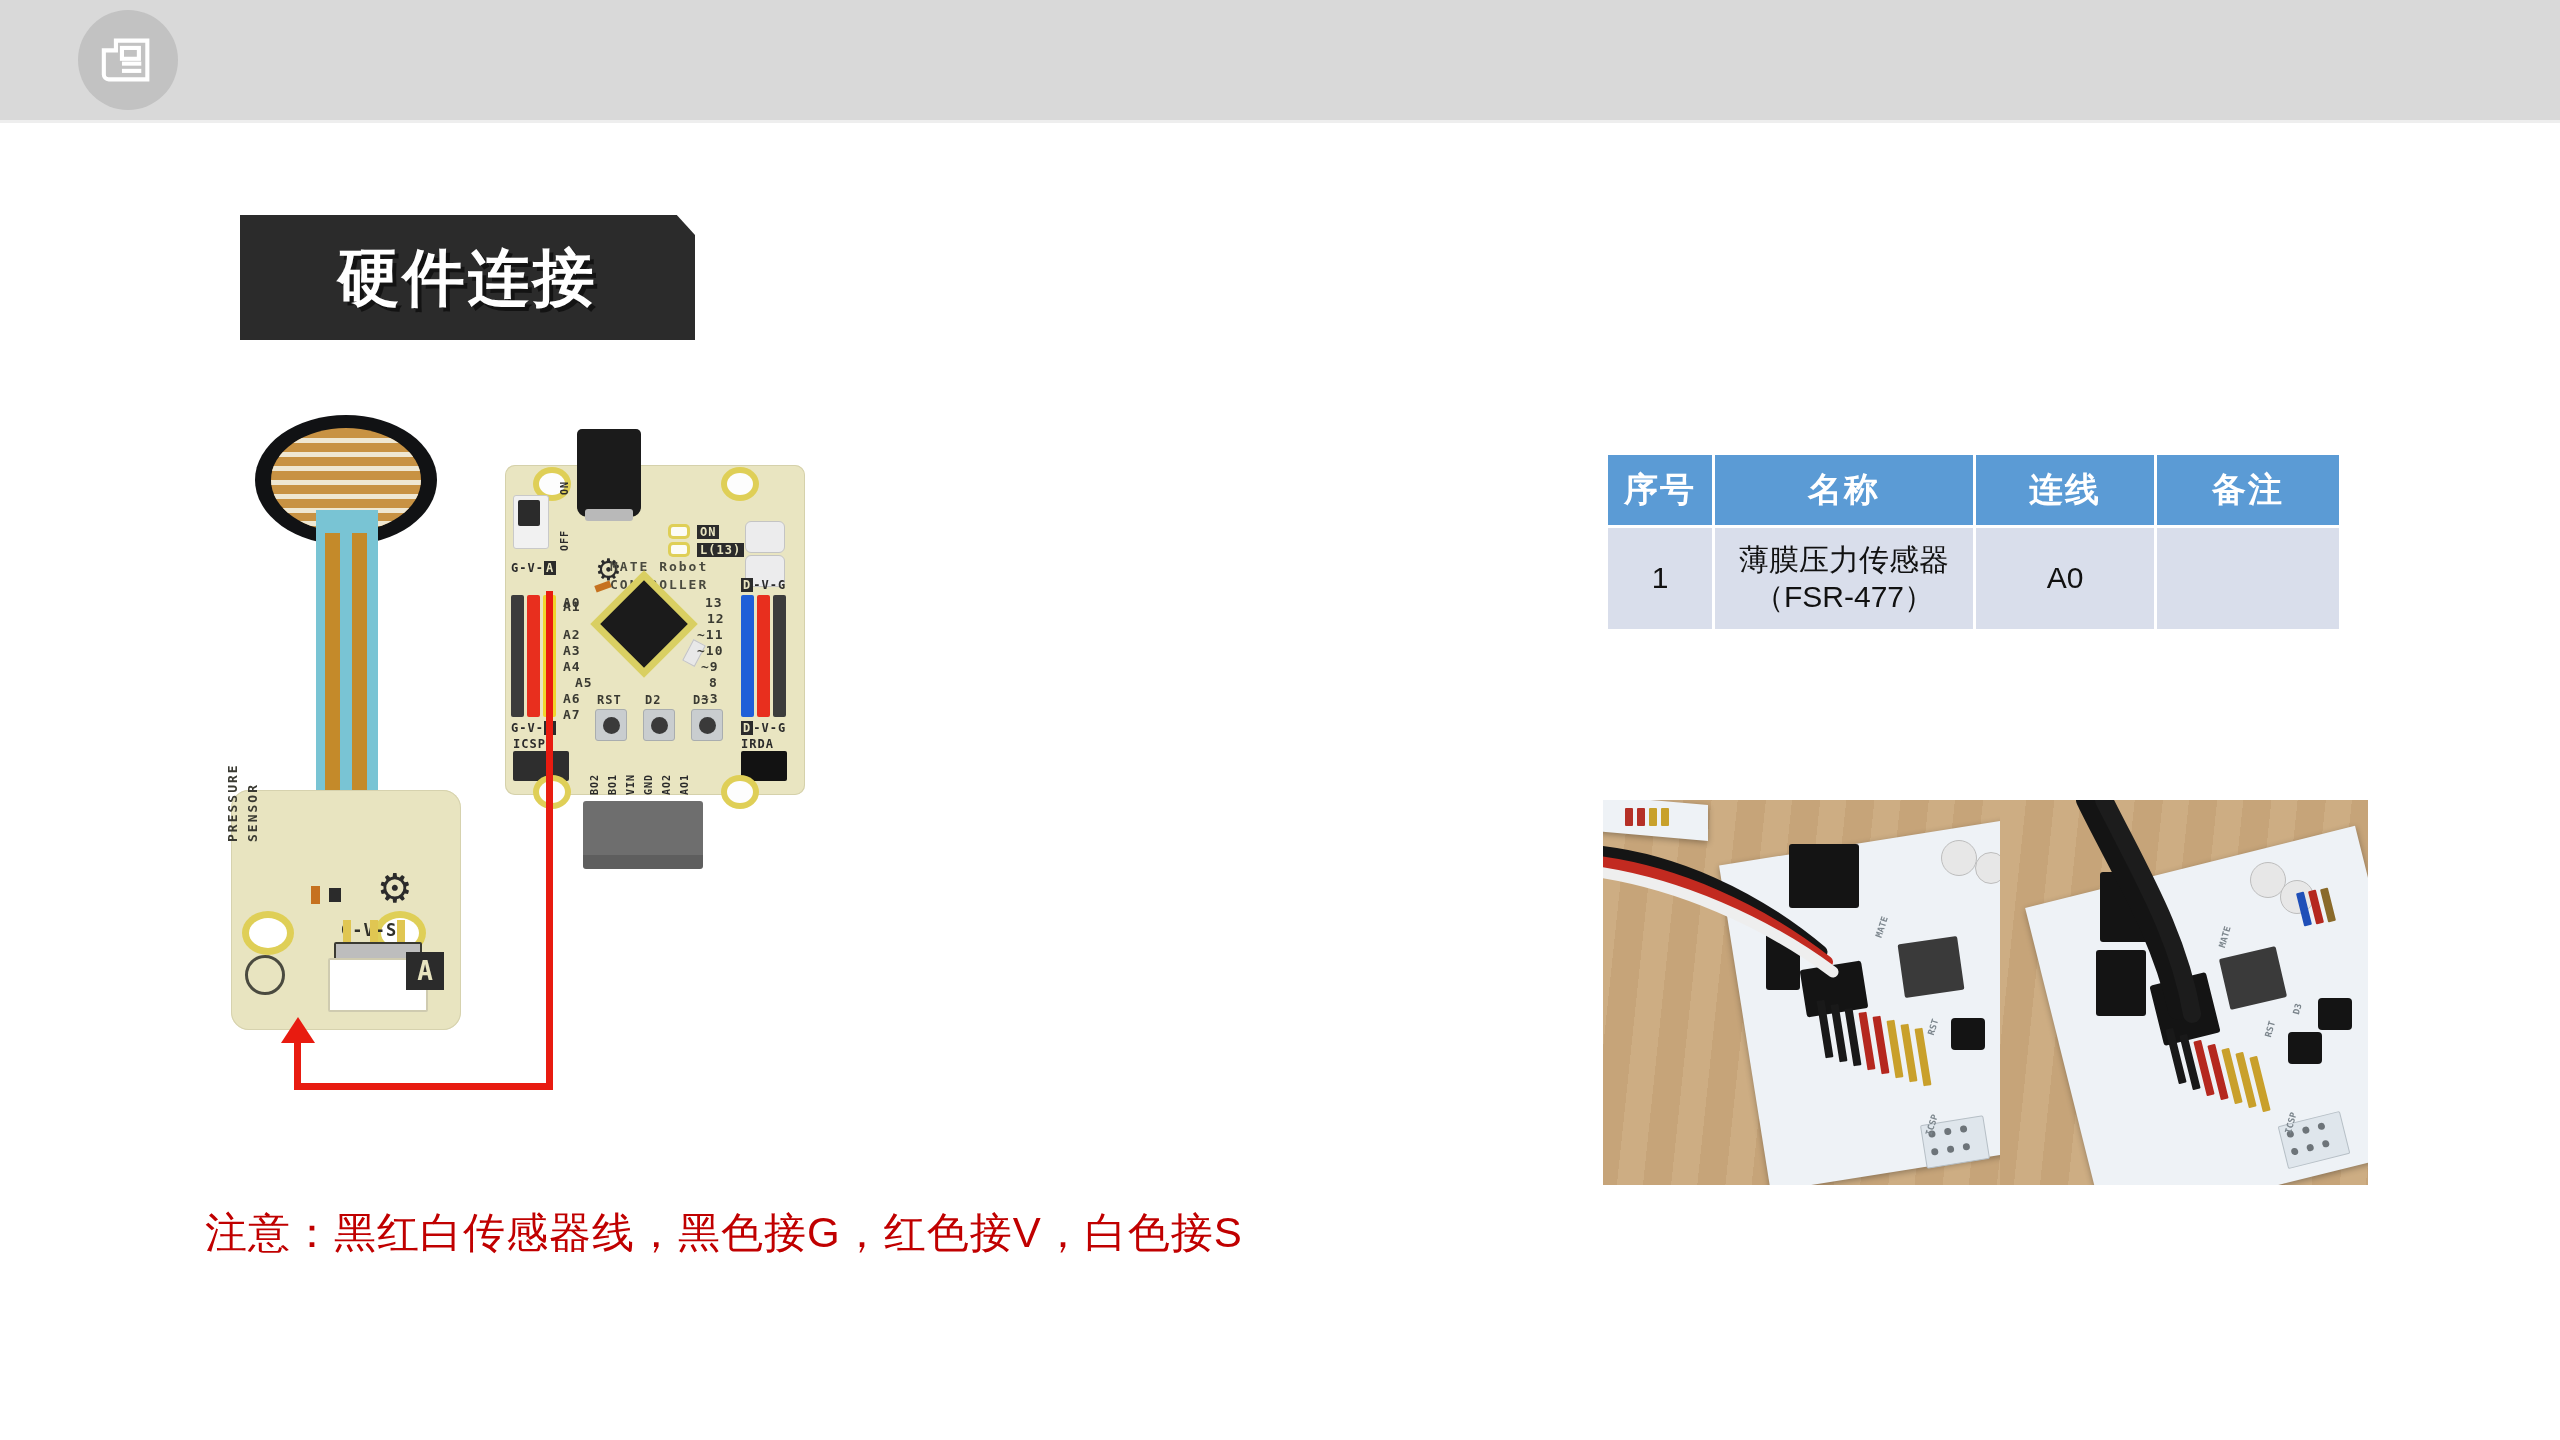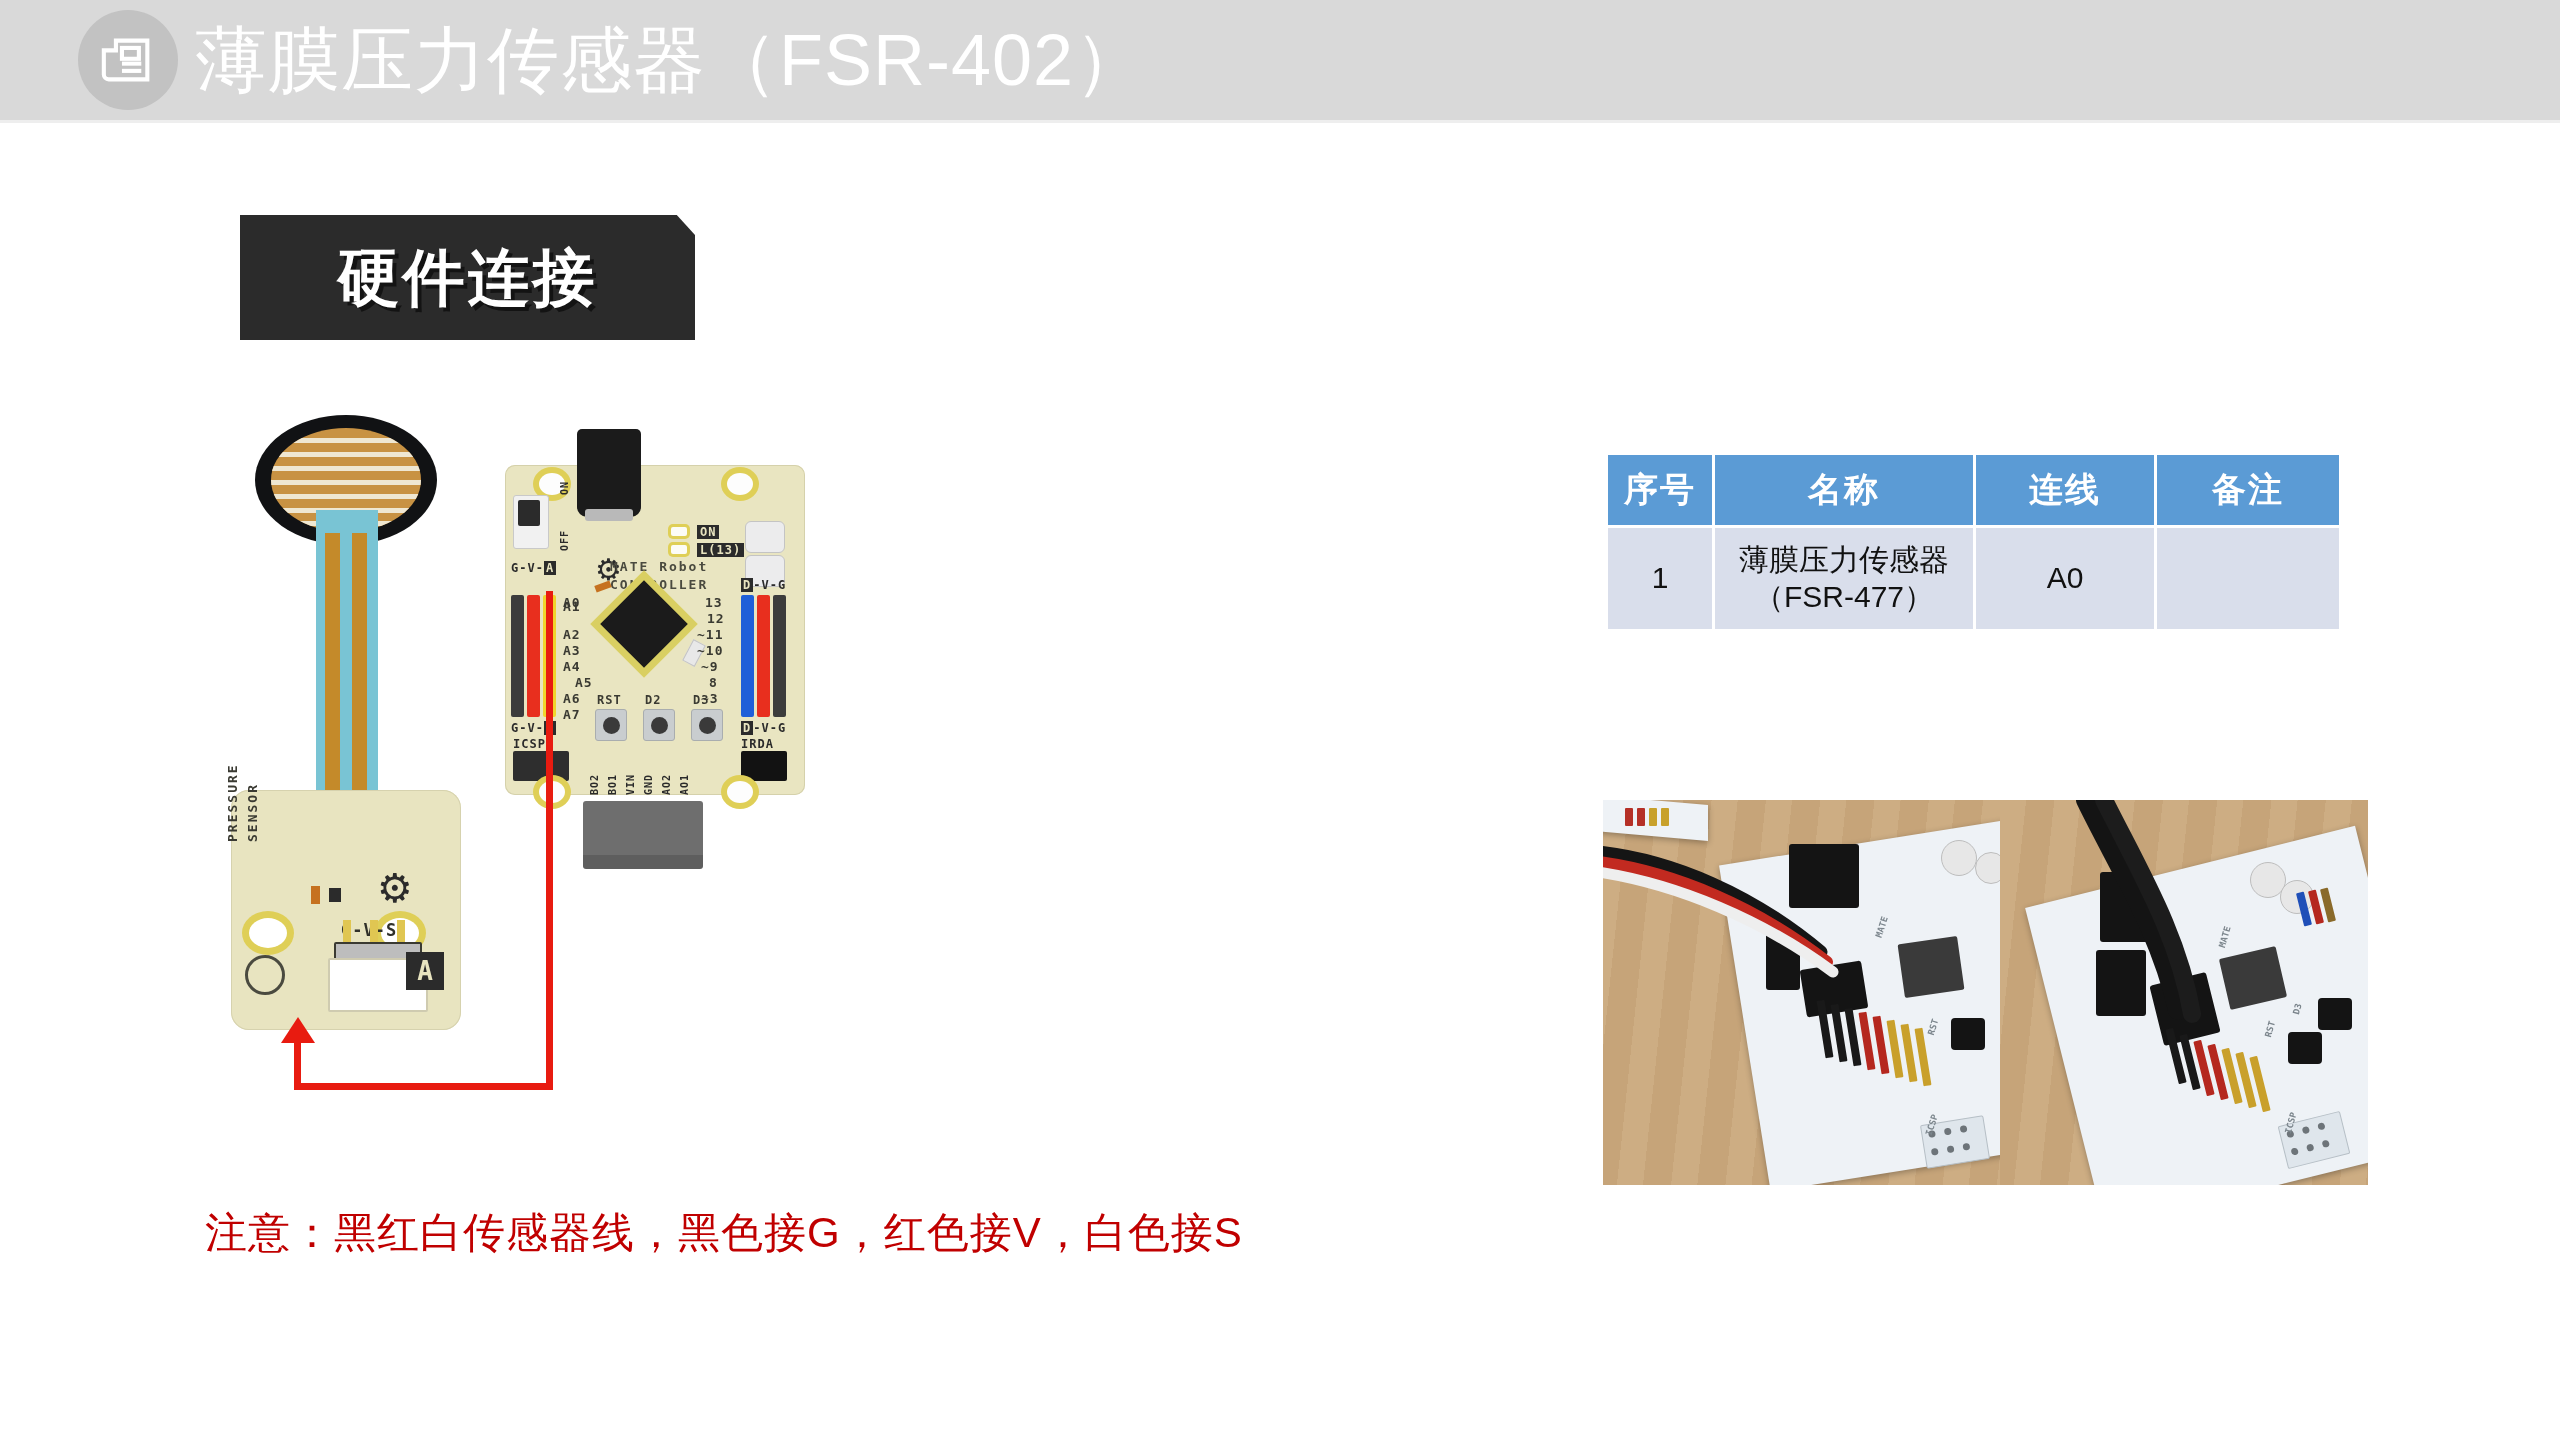--- a/index.html
+++ b/index.html
@@ -235,21 +235,20 @@
 
 <div class="header-bar">
   <div class="header-icon">
     <svg width="58" height="58" viewBox="0 0 24 24" fill="none" stroke="#ffffff" stroke-width="1.7">
       <path d="M7 4h13v16H4a2 2 0 0 1-2-2V8h5z"></path>
       <rect x="9.5" y="7" width="7" height="4.5"></rect>
       <line x1="9.5" y1="13.5" x2="17.5" y2="13.5"></line>
       <line x1="9.5" y1="16.5" x2="17.5" y2="16.5"></line>
     </svg>
   </div>
-  <div class="header-title">薄膜压力传感器（FSR-402）</div>
 </div>
 
 <div class="section-badge">
   <span>硬件连接</span>
 </div>
 
 <div class="diagram">
 
   <div class="fsr">
     <div class="fsr-head">

